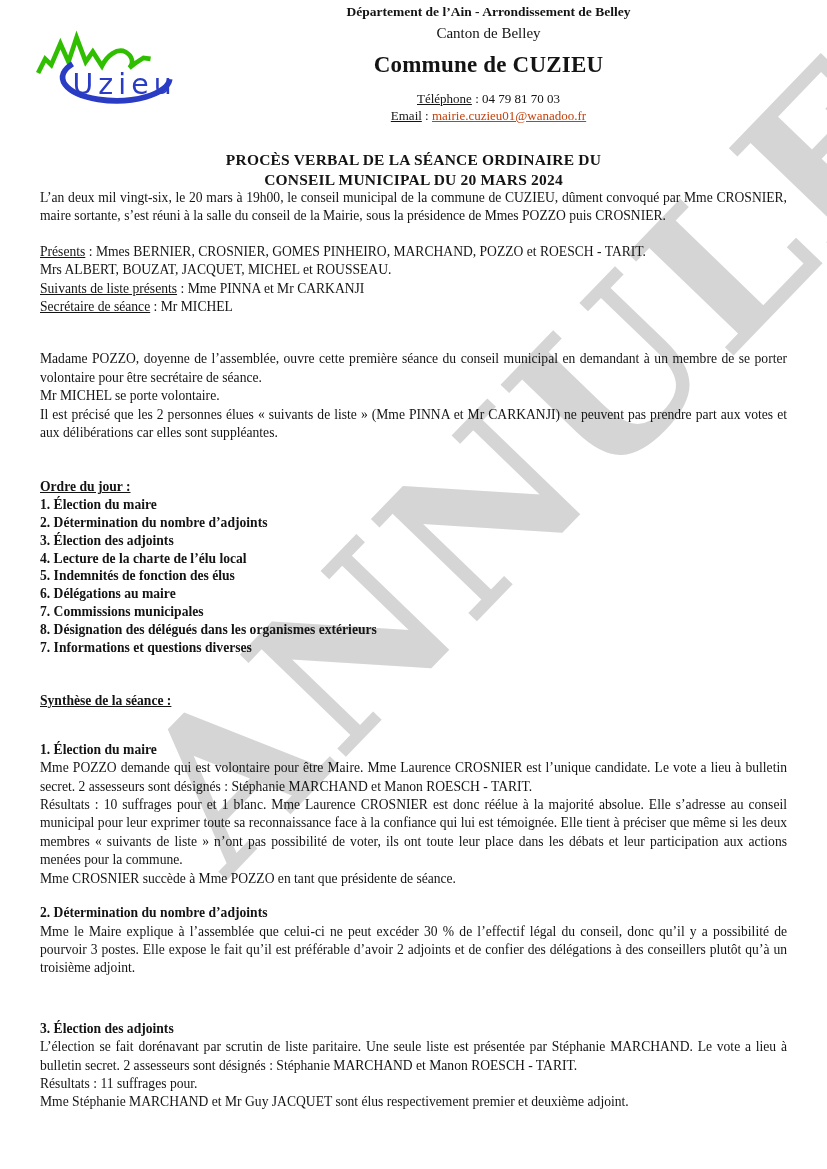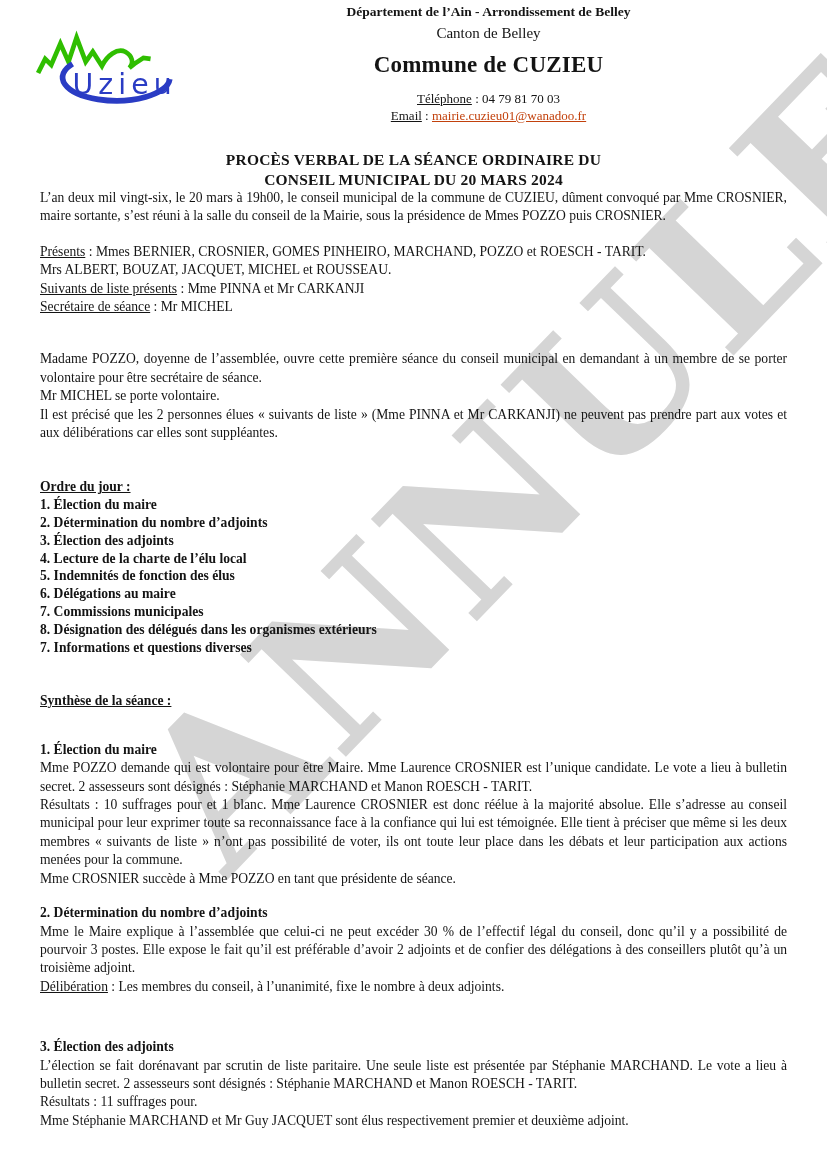--- a/index.html
+++ b/index.html
@@ -115,21 +115,20 @@
     <div class="section1">
       <div class="sec-heading">1. Élection du maire</div>
       <div class="just">Mme POZZO demande qui est volontaire pour être Maire. Mme Laurence CROSNIER est l’unique candidate. Le vote a lieu à bulletin secret. 2 assesseurs sont désignés : Stéphanie MARCHAND et Manon ROESCH - TARIT.</div>
       <div class="just">Résultats : 10 suffrages pour et 1 blanc. Mme Laurence CROSNIER est donc réélue à la majorité absolue. Elle s’adresse au conseil municipal pour leur exprimer toute sa reconnaissance face à la confiance qui lui est témoignée. Elle tient à préciser que même si les deux membres « suivants de liste » n’ont pas possibilité de voter, ils ont toute leur place dans les débats et leur participation aux actions menées pour la commune.</div>
       <div>Mme CROSNIER succède à Mme POZZO en tant que présidente de séance.</div>
     </div>
 
     <div class="section2">
       <div class="sec-heading">2. Détermination du nombre d’adjoints</div>
       <div class="just">Mme le Maire explique à l’assemblée que celui-ci ne peut excéder 30 % de l’effectif légal du conseil, donc qu’il y a possibilité de pourvoir 3 postes. Elle expose le fait qu’il est préférable d’avoir 2 adjoints et de confier des délégations à des conseillers plutôt qu’à un troisième adjoint.</div>
-      <div><span class="u">Délibération</span><span> : Les membres du conseil, à l’unanimité, fixe le nombre à deux adjoints.</span></div>
     </div>
 
     <div class="section3">
       <div class="sec-heading">3. Élection des adjoints</div>
       <div class="just">L’élection se fait dorénavant par scrutin de liste paritaire. Une seule liste est présentée par Stéphanie MARCHAND. Le vote a lieu à bulletin secret. 2 assesseurs sont désignés : Stéphanie MARCHAND et Manon ROESCH - TARIT.</div>
       <div>Résultats : 11 suffrages pour.</div>
       <div>Mme Stéphanie MARCHAND et Mr Guy JACQUET sont élus respectivement premier et deuxième adjoint.</div>
     </div>
 
   </div>

